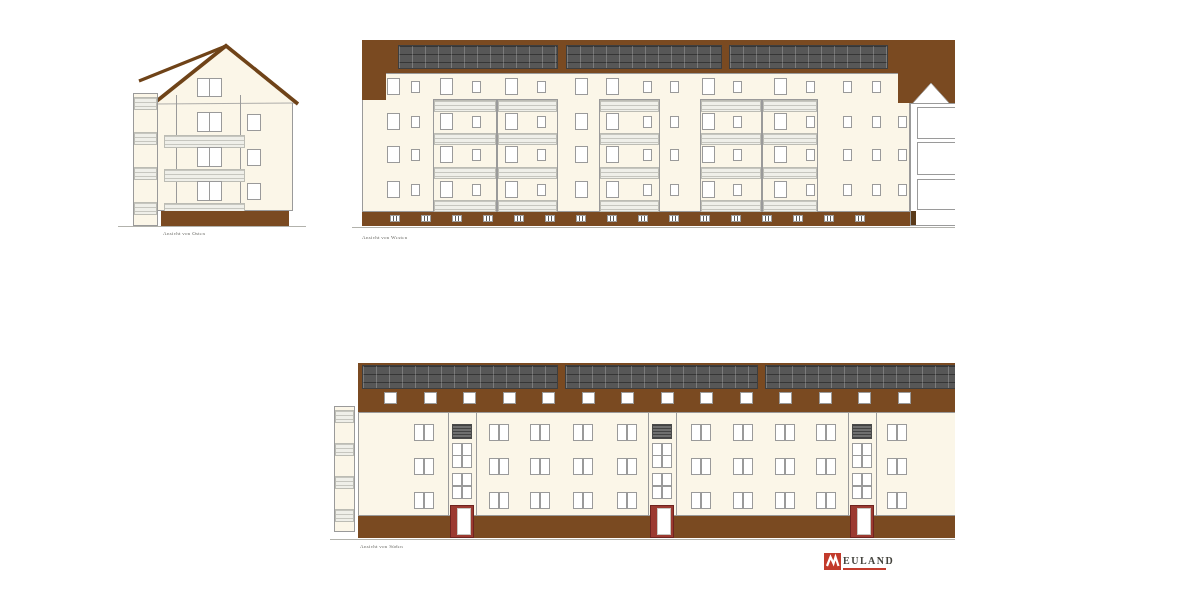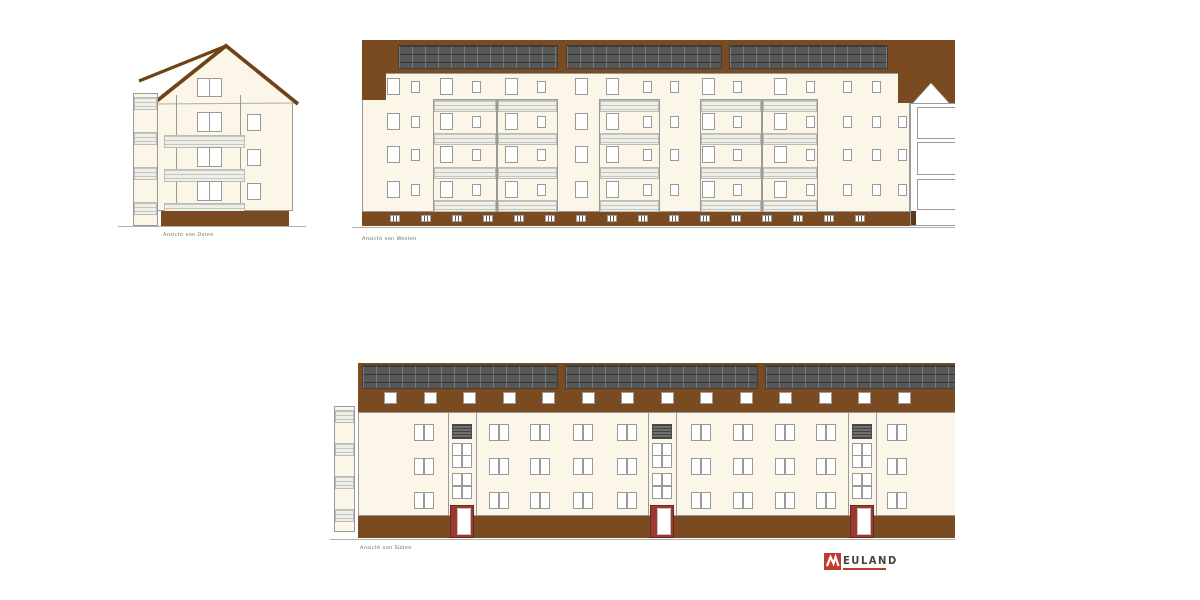--- a/index.html
+++ b/index.html
@@ -1,17 +1,17 @@
 <!DOCTYPE html>
 <html style="--background: #ffffff; --facade: #fbf6e8; --brown: #7a4a21; --roof-line: #6f4318; --panel-dark: #575757; --outline: #9a9a9a; --railing: #efefe9; --door-red: #9c3a31; --logo-red: #c23b2c; --logo-text: #45443e; --ground: #b2b2ac;"><head>
 <meta charset="utf-8">
 <style>
   html,body{margin:0;padding:0;background:#fff;}
   body{font-family:"DejaVu Sans", sans-serif;}
-  .canvas{position:relative;width:955px;height:600px;background:var(--background,#fff);overflow:hidden;}
+  .canvas{position:relative;width:955px;height:600px;background:var(--background,#fff);overflow:hidden;font-family:Liberation Serif, serif;}
   .abs{position:absolute;box-sizing:border-box;}
   .wall{background:var(--facade);border:1px solid var(--outline);}
   .brown{background:var(--brown);}
   .panel{background:var(--panel-dark);
     background-image:
       repeating-linear-gradient(to right, rgba(255,255,255,.22) 0 1px, transparent 1px 13px),
       repeating-linear-gradient(to bottom, rgba(0,0,0,.38) 0 1px, transparent 1px 8px);
     border:1px solid #3e3e3e;}
   .win{background:#fff;border:1px solid var(--outline);}
   .win.pair{background-image:linear-gradient(to right, transparent 46%, var(--outline) 46%, var(--outline) 54%, transparent 54%);}

